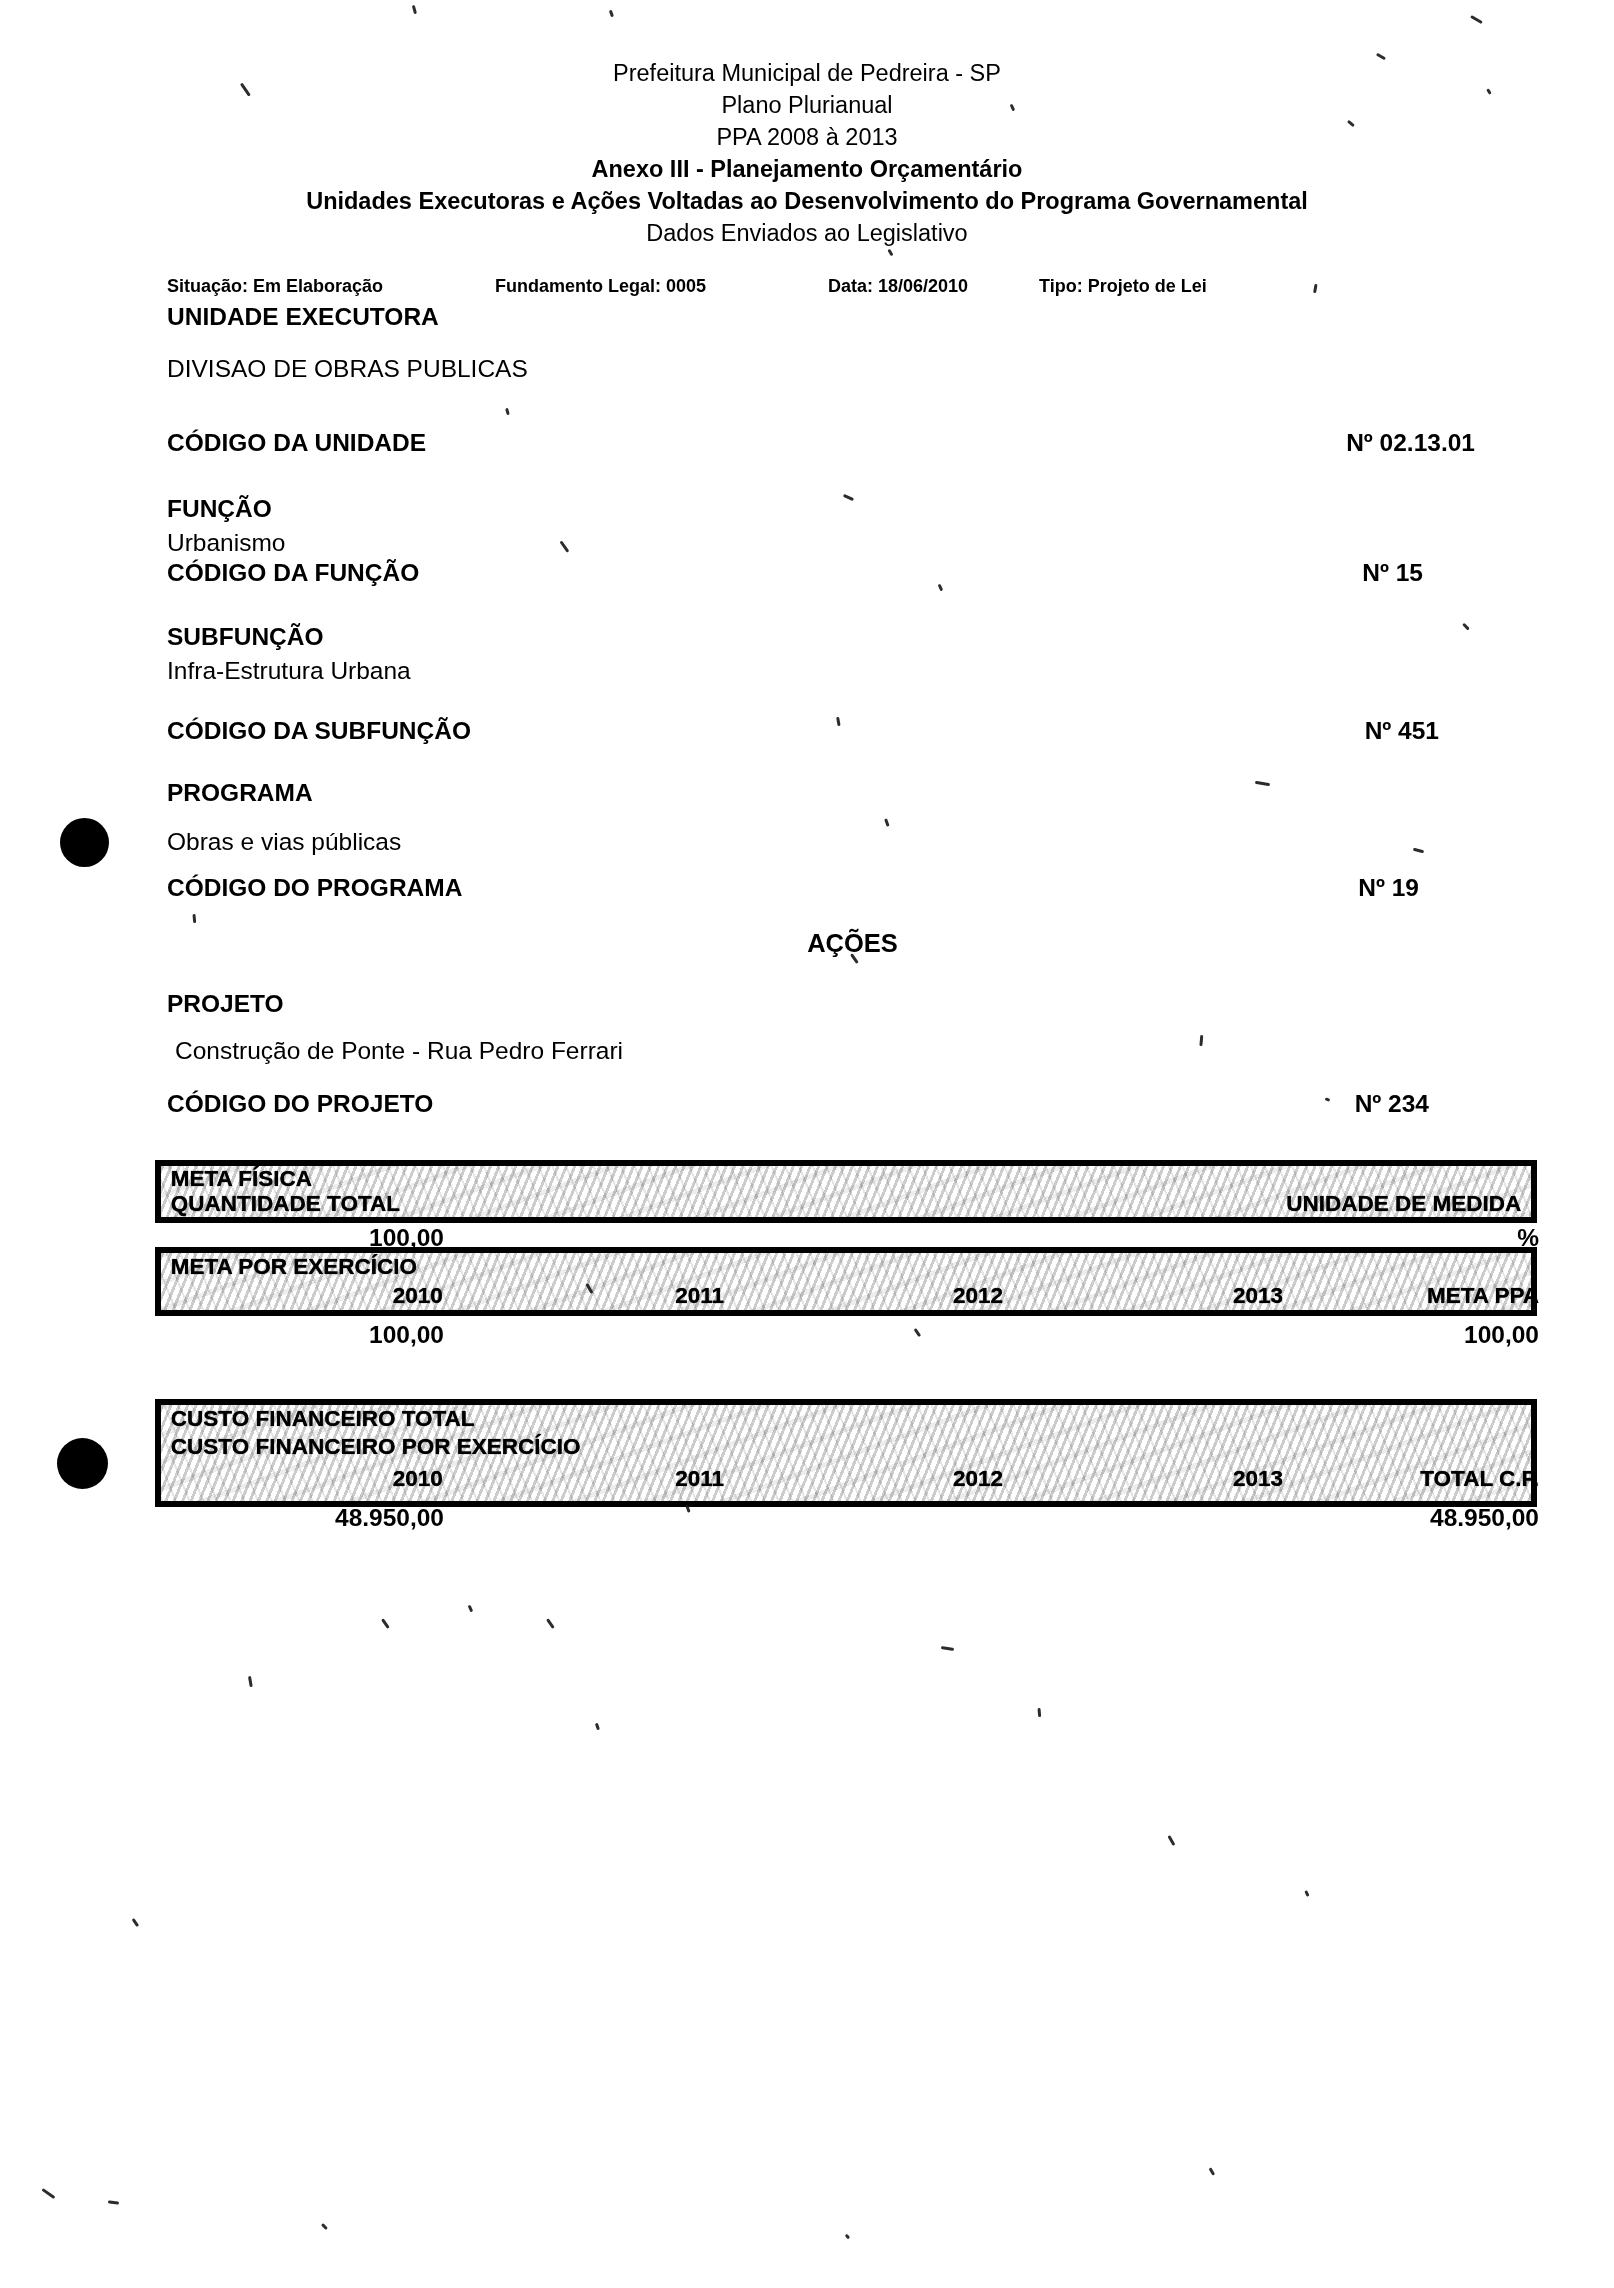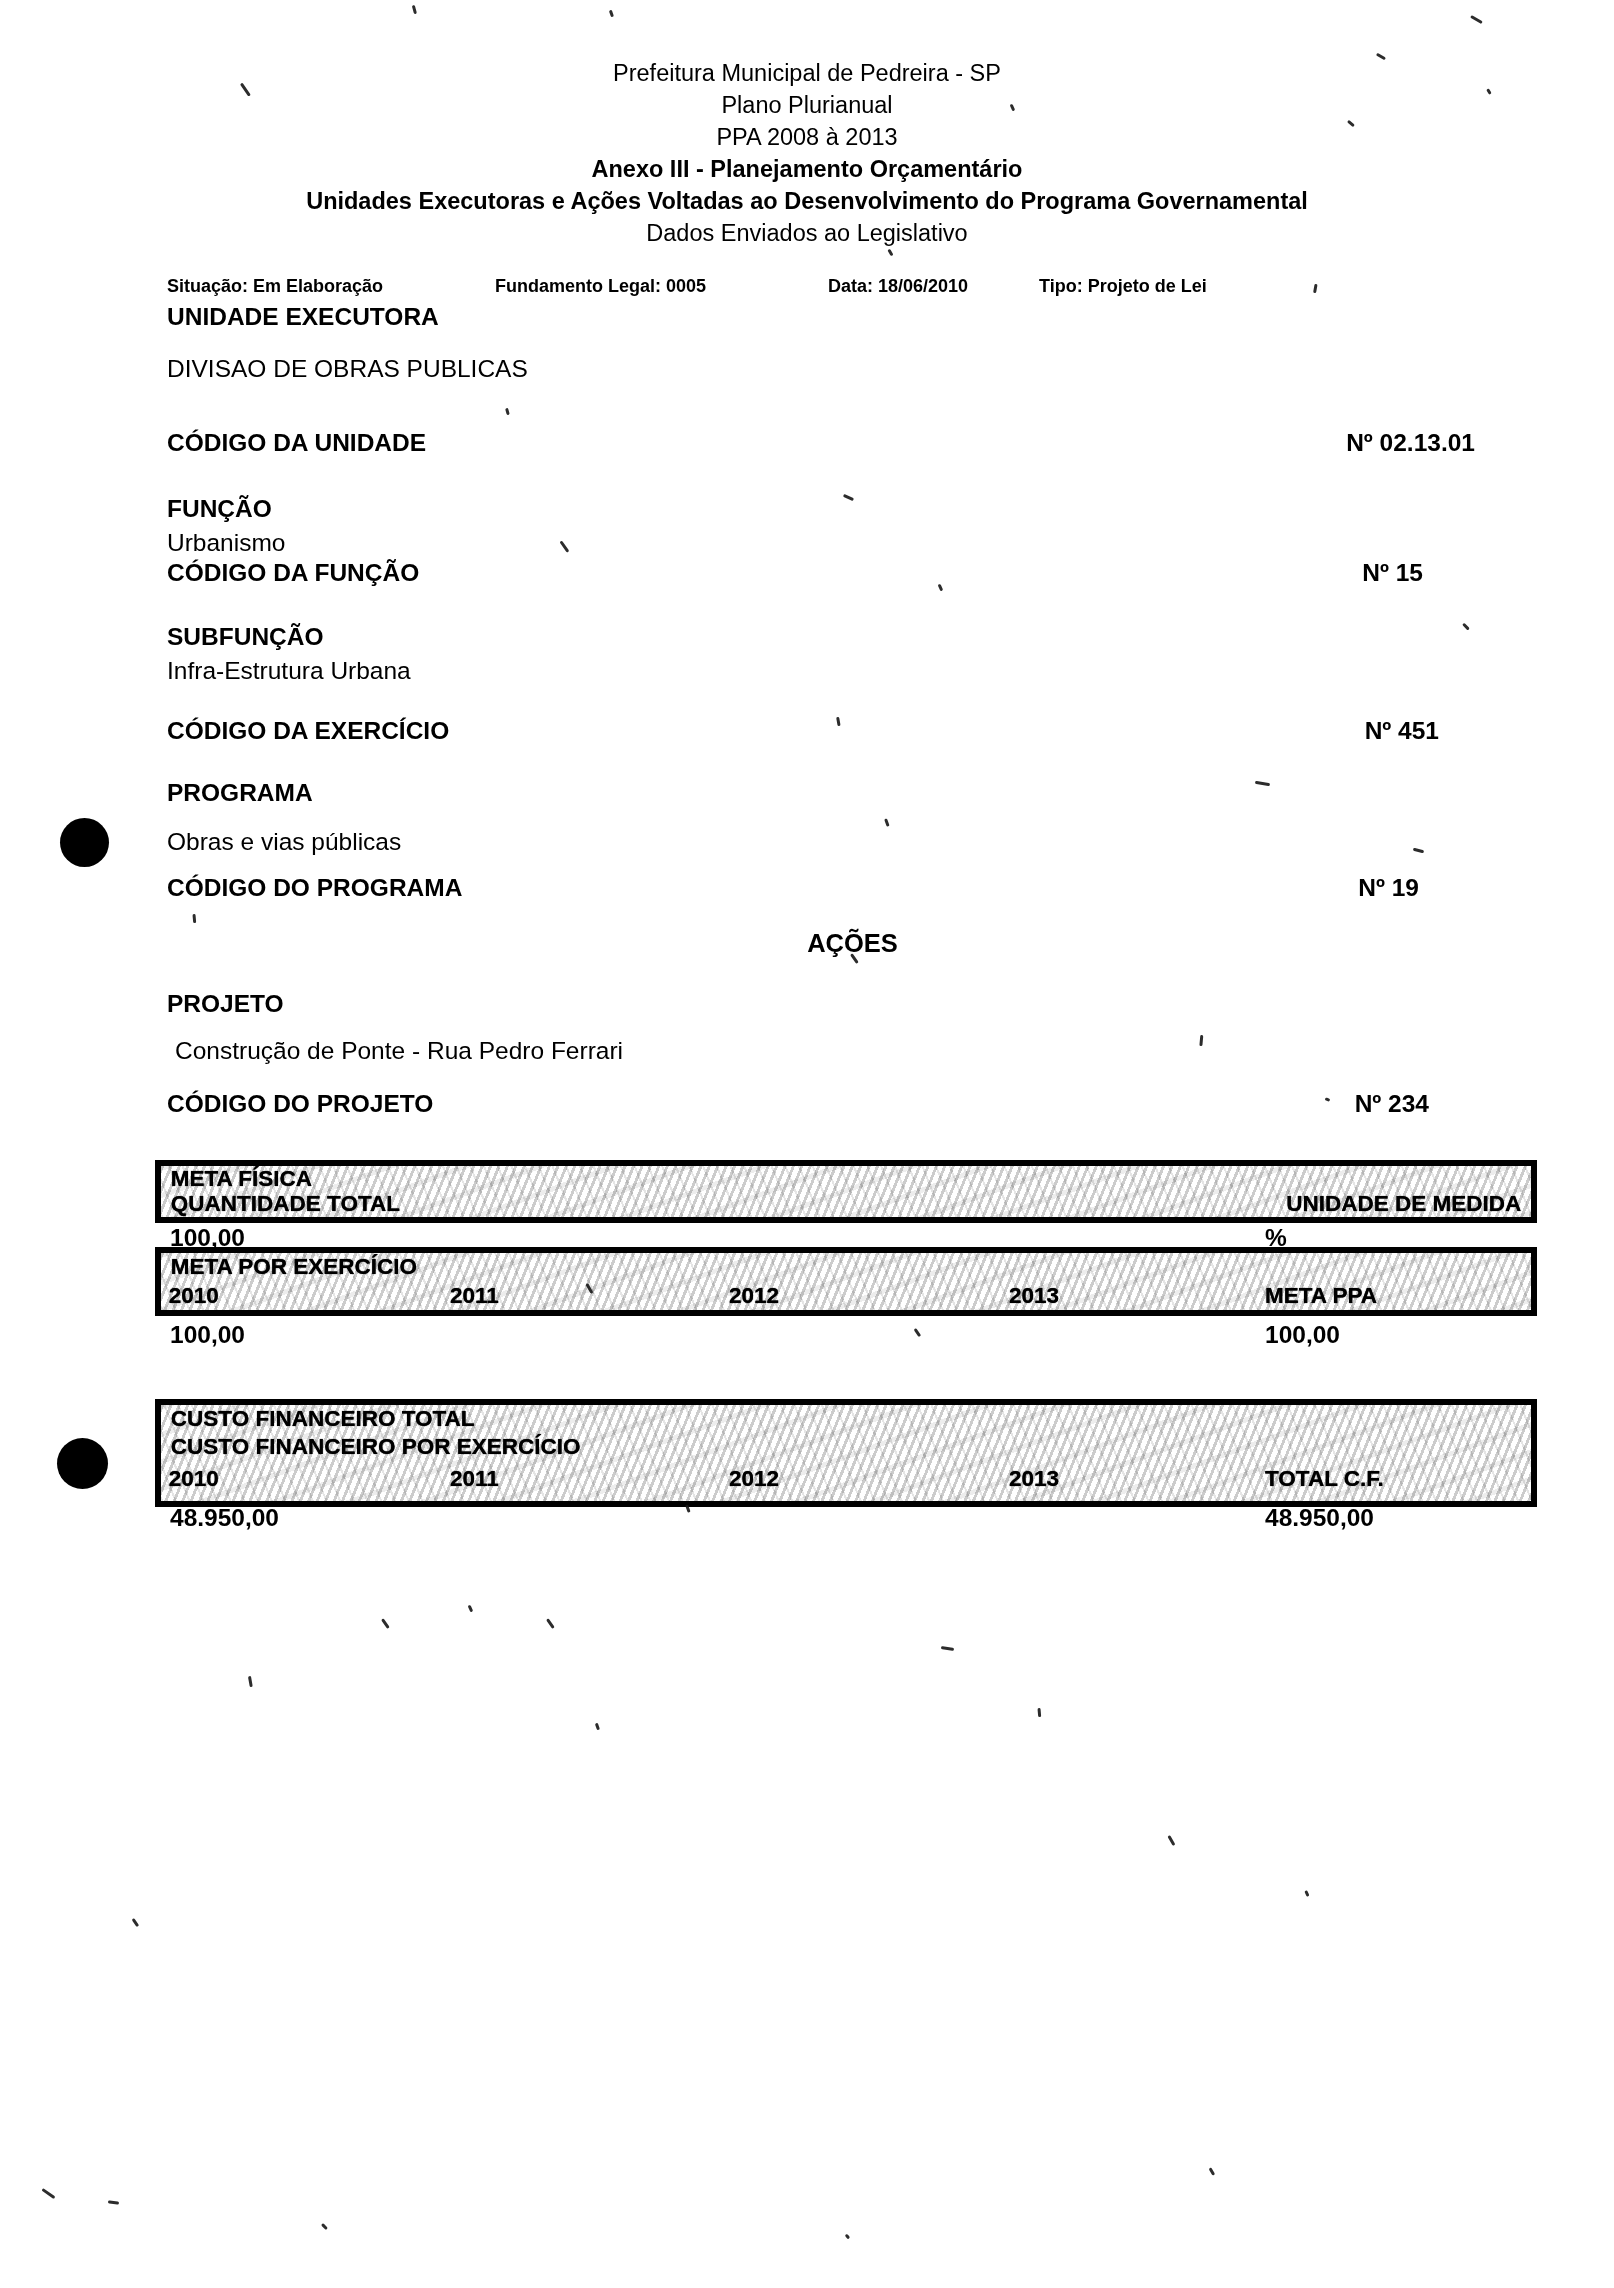--- a/index.html
+++ b/index.html
@@ -19,21 +19,21 @@
   .box{
     position:absolute;left:155px;width:1382px;border:6.9px solid #000;box-sizing:border-box;
     background-color:#fff;
     background-image:
       repeating-linear-gradient(112deg, rgba(0,0,0,.20) 0 2.9px, rgba(0,0,0,0) 2.9px 7.8px),
       repeating-linear-gradient(68deg, rgba(0,0,0,.10) 0 2px, rgba(0,0,0,0) 2px 12.7px),
       repeating-linear-gradient(160deg, rgba(0,0,0,.07) 0 4.9px, rgba(0,0,0,0) 4.9px 25.5px);
   }
   .boxtxt{position:absolute;font-size:22.5px;font-weight:700;white-space:nowrap;line-height:23.5px;
     text-shadow:0 0 1px #000;}
-  .cell{position:absolute;width:274px;text-align:left;white-space:nowrap;}
+  .cell{position:absolute;width:274px;text-align:right;white-space:nowrap;}
   .vcell{font-size:24.5px;font-weight:700;}
   .hole{position:absolute;background:#000;border-radius:50%;}
   .nz{position:absolute;height:2.9px;background:#151515;border-radius:2px;opacity:.9;}
 </style>
 </head>
 <body>
 
 <div class="page">
 
   <div class="hdr">
@@ -56,21 +56,21 @@
   <div class="abs lab" style="left:167px;top:429px;">CÓDIGO DA UNIDADE</div>
   <div class="abs num" style="right:139px;top:429px;">Nº 02.13.01</div>
 
   <div class="abs lab" style="left:167px;top:495px;">FUNÇÃO</div>
   <div class="abs val" style="left:167px;top:529px;">Urbanismo</div>
   <div class="abs lab" style="left:167px;top:559px;">CÓDIGO DA FUNÇÃO</div>
   <div class="abs num" style="right:191px;top:559px;">Nº 15</div>
 
   <div class="abs lab" style="left:167px;top:623px;">SUBFUNÇÃO</div>
   <div class="abs val" style="left:167px;top:657px;">Infra-Estrutura Urbana</div>
-  <div class="abs lab" style="left:167px;top:717px;">CÓDIGO DA EXERCÍCIO</div>
+  <div class="abs lab" style="left:167px;top:717px;">CÓDIGO DA SUBFUNÇÃO</div>
   <div class="abs num" style="right:175px;top:717px;">Nº 451</div>
 
   <div class="abs lab" style="left:167px;top:779px;">PROGRAMA</div>
   <div class="abs val" style="left:167px;top:828px;">Obras e vias públicas</div>
   <div class="abs lab" style="left:167px;top:874px;">CÓDIGO DO PROGRAMA</div>
   <div class="abs num" style="right:195px;top:874px;">Nº 19</div>
 
   <div class="abs center-head" style="left:774px;top:929px;">AÇÕES</div>
 
   <div class="abs lab" style="left:167px;top:990px;">PROJETO</div>

